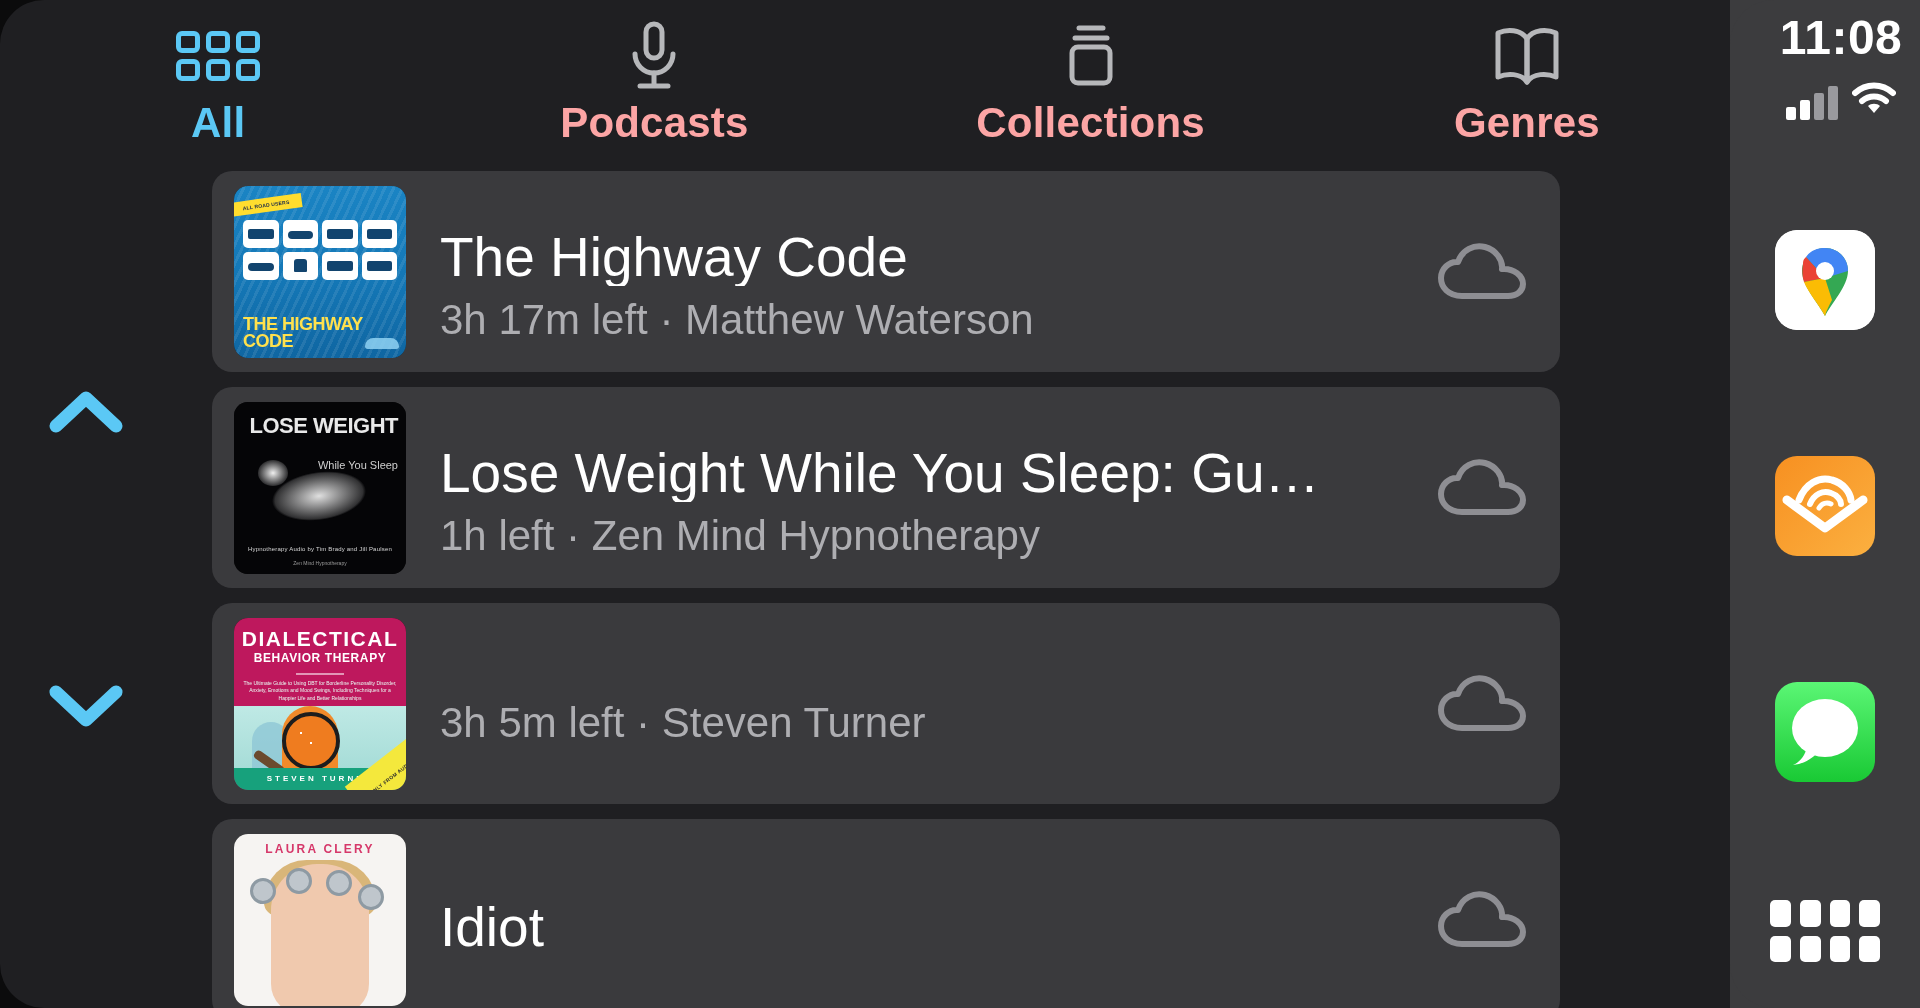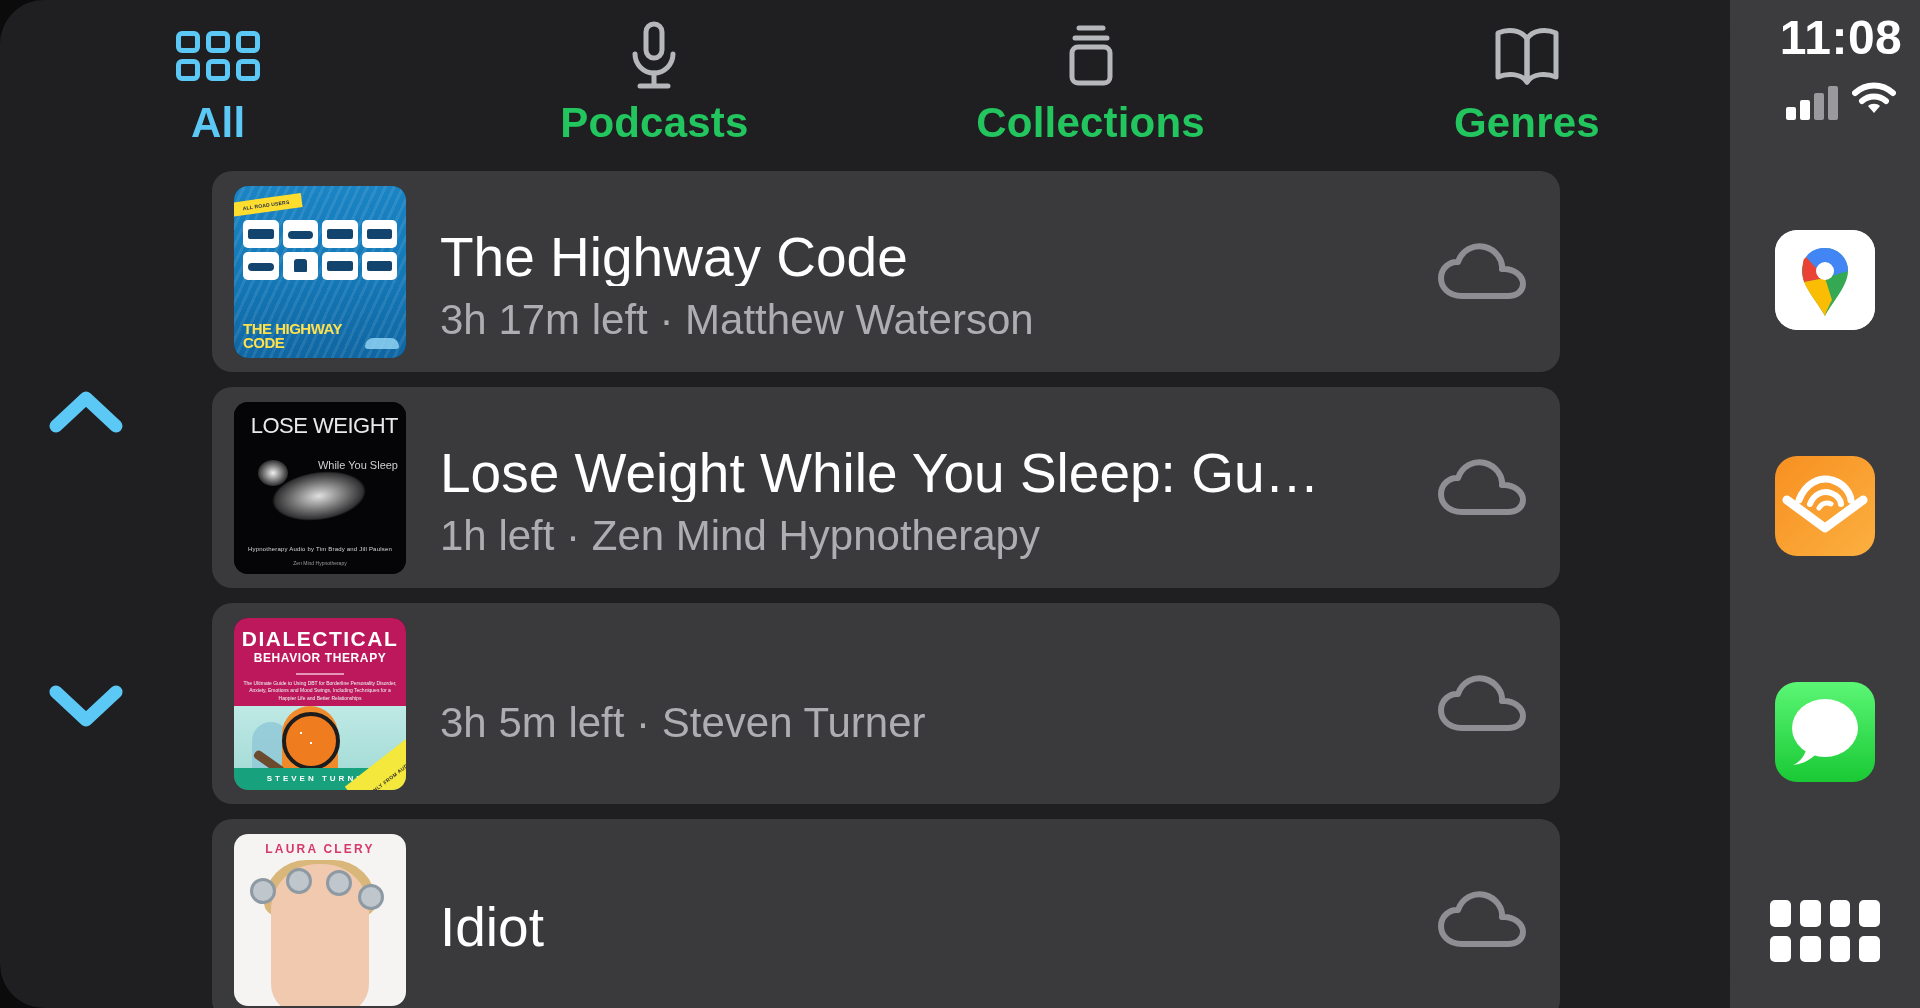--- a/index.html
+++ b/index.html
@@ -43,21 +43,21 @@
   }
   .tab .tab-icon {
     height: 80px;
     display: flex; align-items: center; justify-content: center;
   }
   .tab .tab-label {
     margin-top: 6px;
     font-size: 42px;
     font-weight: 700;
     letter-spacing: .2px;
-    color: #22c55e;
+    color: #fca5a5;
     line-height: 1;
   }
   .tab.active .tab-label { color: #5bc8f5; }
 
   
   .grid-icon { display: grid; grid-template-columns: repeat(3, 1fr); gap: 6px; }
   .grid-icon i {
     display: block; width: 24px; height: 22px;
     border: 5px solid #5bc8f5; border-radius: 6px;
   }
@@ -156,21 +156,21 @@
   }
   .cv-hwy .tiles i::after {
     content:""; position:absolute; left:5px; right:5px; top:9px; height:10px;
     background:#12446e; border-radius:2px;
   }
   .cv-hwy .tiles i:nth-child(2)::after,
   .cv-hwy .tiles i:nth-child(5)::after { height:8px; top:11px; border-radius:4px; }
   .cv-hwy .tiles i:nth-child(6)::after { left:11px; right:11px; height:13px; top:7px; border-radius:3px 3px 1px 1px; }
   .cv-hwy .ttl {
     position:absolute; left:9px; bottom:8px; right:9px;
-    color:#ffe14d; font-weight:800; font-size:15px; line-height:.93;
+    color:#ffe14d; font-weight:800; font-size:18px; line-height:.93;
     letter-spacing:-.5px;
   }
   .cv-hwy .carglyph {
     position:absolute; right:7px; bottom:9px;
     width:34px; height:11px; background:#8fd2f3;
     border-radius:9px 9px 3px 3px; opacity:.85;
   }
 
   
   .cv-lw {
@@ -181,21 +181,21 @@
       radial-gradient(1px 1px at 88px 30px, #fff 50%, transparent 51%),
       radial-gradient(1px 1px at 130px 96px, #ccc 50%, transparent 51%),
       radial-gradient(1px 1px at 30px 120px, #fff 50%, transparent 51%),
       radial-gradient(1px 1px at 150px 40px, #eee 50%, transparent 51%),
       radial-gradient(1px 1px at 66px 150px, #fff 50%, transparent 51%),
       radial-gradient(1px 1px at 110px 140px, #bbb 50%, transparent 51%),
       #050507;
   }
   .cv-lw .lw-t1 {
     position:absolute; right:8px; top:14px;
-    color:#e9e9e9; font-size:22px; font-weight:400; line-height:.92;
+    color:#e9e9e9; font-size:22px; font-weight:700; line-height:.92;
     text-align:right; letter-spacing:-.5px;
   }
   .cv-lw .lw-t2 {
     position:absolute; right:8px; top:58px;
     color:#cfcfcf; font-size:11px; line-height:1; text-align:right;
   }
   .cv-lw .figure {
     position:absolute; left:22px; top:62px;
     width:126px; height:64px;
     background:

